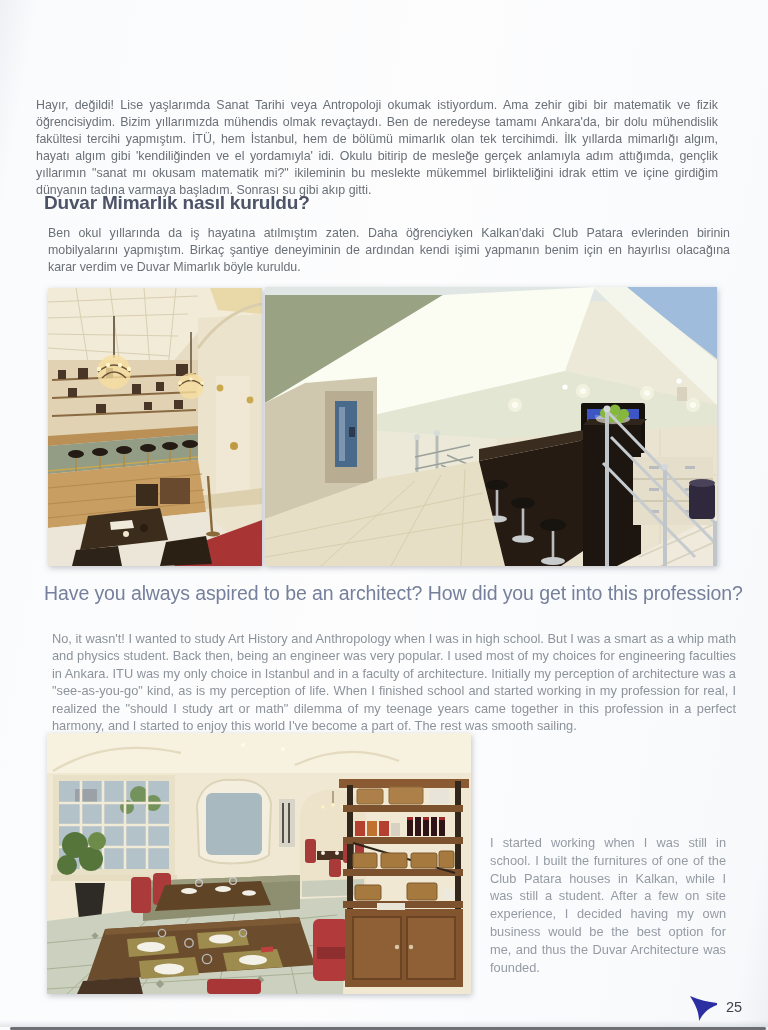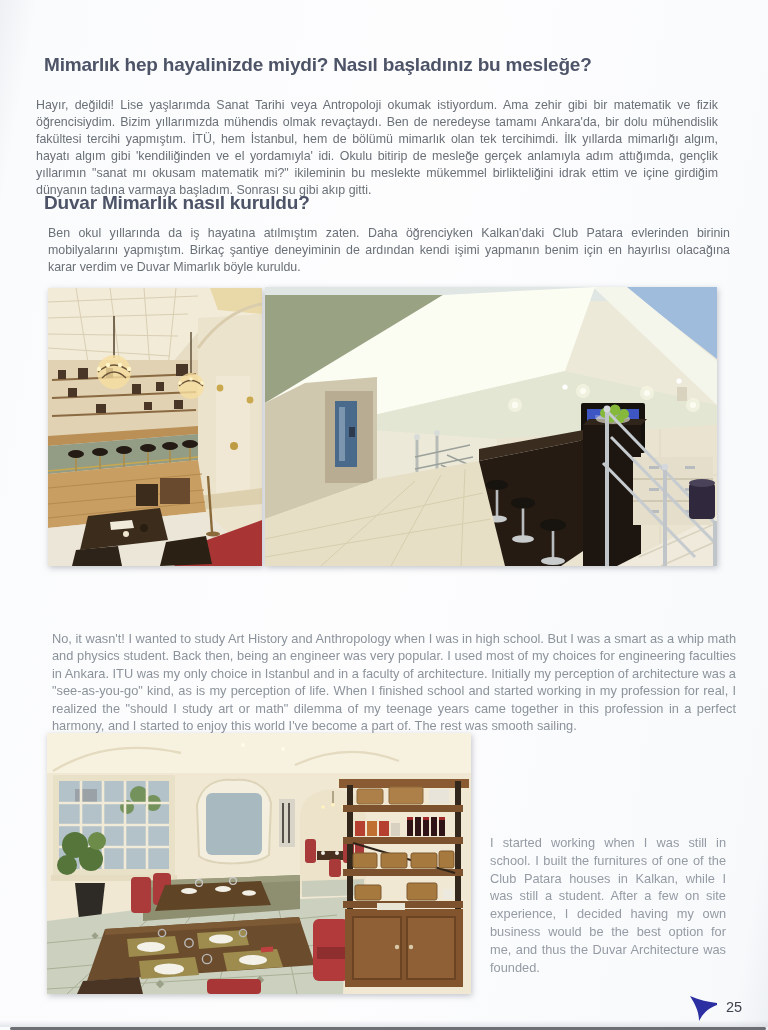--- a/index.html
+++ b/index.html
@@ -29,21 +29,20 @@
   .footer-logo{position:absolute;left:0;top:2px;}
   .page-number{position:absolute;left:36px;top:6px;font-size:14.5px;color:#3f434e;}
   .scan-edge-bottom{position:absolute;left:10px;right:2px;bottom:0;height:3px;background:#55565c;border-radius:2px;opacity:.85;}
   .scan-soft{position:absolute;left:0;right:0;bottom:3px;height:7px;background:linear-gradient(to bottom,rgba(120,130,150,0),rgba(120,130,150,.18));}
 </style>
 </head>
 <body>
 
 <div class="page">
 
-  <h2 class="h-tr h1pos">Mimarlık hep hayalinizde miydi? Nasıl başladınız bu mesleğe?</h2>
   <p class="body-tr p1pos">Hayır, değildi! Lise yaşlarımda Sanat Tarihi veya Antropoloji okumak istiyordum. Ama zehir gibi bir matematik ve fizik öğrencisiydim. Bizim yıllarımızda mühendis olmak revaçtaydı. Ben de neredeyse tamamı Ankara'da, bir dolu mühendislik fakültesi tercihi yapmıştım. İTÜ, hem İstanbul, hem de bölümü mimarlık olan tek tercihimdi. İlk yıllarda mimarlığı algım, hayatı algım gibi 'kendiliğinden ve el yordamıyla' idi. Okulu bitirip de mesleğe gerçek anlamıyla adım attığımda, gençlik yıllarımın "sanat mı okusam matematik mi?" ikileminin bu meslekte mükemmel birlikteliğini idrak ettim ve içine girdiğim dünyanın tadına varmaya başladım. Sonrası su gibi akıp gitti.</p>
 
   <h2 class="h-tr h2pos">Duvar Mimarlık nasıl kuruldu?</h2>
   <p class="body-tr p2pos">Ben okul yıllarında da iş hayatına atılmıştım zaten. Daha öğrenciyken Kalkan'daki Club Patara evlerinden birinin mobilyalarını yapmıştım. Birkaç şantiye deneyiminin de ardından kendi işimi yapmanın benim için en hayırlısı olacağına karar verdim ve Duvar Mimarlık böyle kuruldu.</p>
 
   <div class="photo photo1">
     <svg width="214" height="278" viewBox="0 0 214 278">
       <rect width="214" height="278" fill="#e7dcc4"></rect>
       <g>
         <polygon points="0,0 214,0 214,26 162,30 118,82 0,72" fill="#f2ebd8"></polygon>
@@ -278,20 +277,21 @@
             <line x1="450" y1="234" x2="450" y2="279"></line>
         </g>
         <circle cx="342" cy="122" r="3.4" fill="#d4d8dc"></circle>
           <circle cx="400" cy="180" r="3.2" fill="#d4d8dc"></circle>
         <rect x="424" y="196" width="26" height="36" rx="4" fill="#30283c"></rect>
         <ellipse cx="437" cy="196" rx="13" ry="4" fill="#4a4258"></ellipse>
       </g>
     </svg>
   </div>
 
+  <h2 class="h-en h3pos">Have you always aspired to be an architect? How did you get into this profession?</h2>
   <p class="body-en p3pos">No, it wasn't! I wanted to study Art History and Anthropology when I was in high school. But I was a smart as a whip math and physics student. Back then, being an engineer was very popular. I used most of my choices for engineering faculties in Ankara. ITU was my only choice in Istanbul and in a faculty of architecture. Initially my perception of architecture was a "see-as-you-go" kind, as is my perception of life. When I finished school and started working in my profession for real, I realized the "should I study art or math" dilemma of my teenage years came together in this profession in a perfect harmony, and I started to enjoy this world I've become a part of. The rest was smooth sailing.</p>
 
   <div class="photo photo3">
     <svg width="424" height="261" viewBox="0 0 424 261">
       <rect width="424" height="261" fill="#f0e8d3"></rect>
       <g>
         <rect x="0" y="0" width="424" height="40" fill="#f7f1df"></rect>
         <path d="M6,38 Q62,4 134,20 M248,32 Q300,8 352,28" fill="none" stroke="#e4dabf" stroke-width="2.4"></path>
         <circle cx="196" cy="12" r="2" fill="#fffbe8"></circle>
           <circle cx="236" cy="16" r="2" fill="#fffbe8"></circle>

